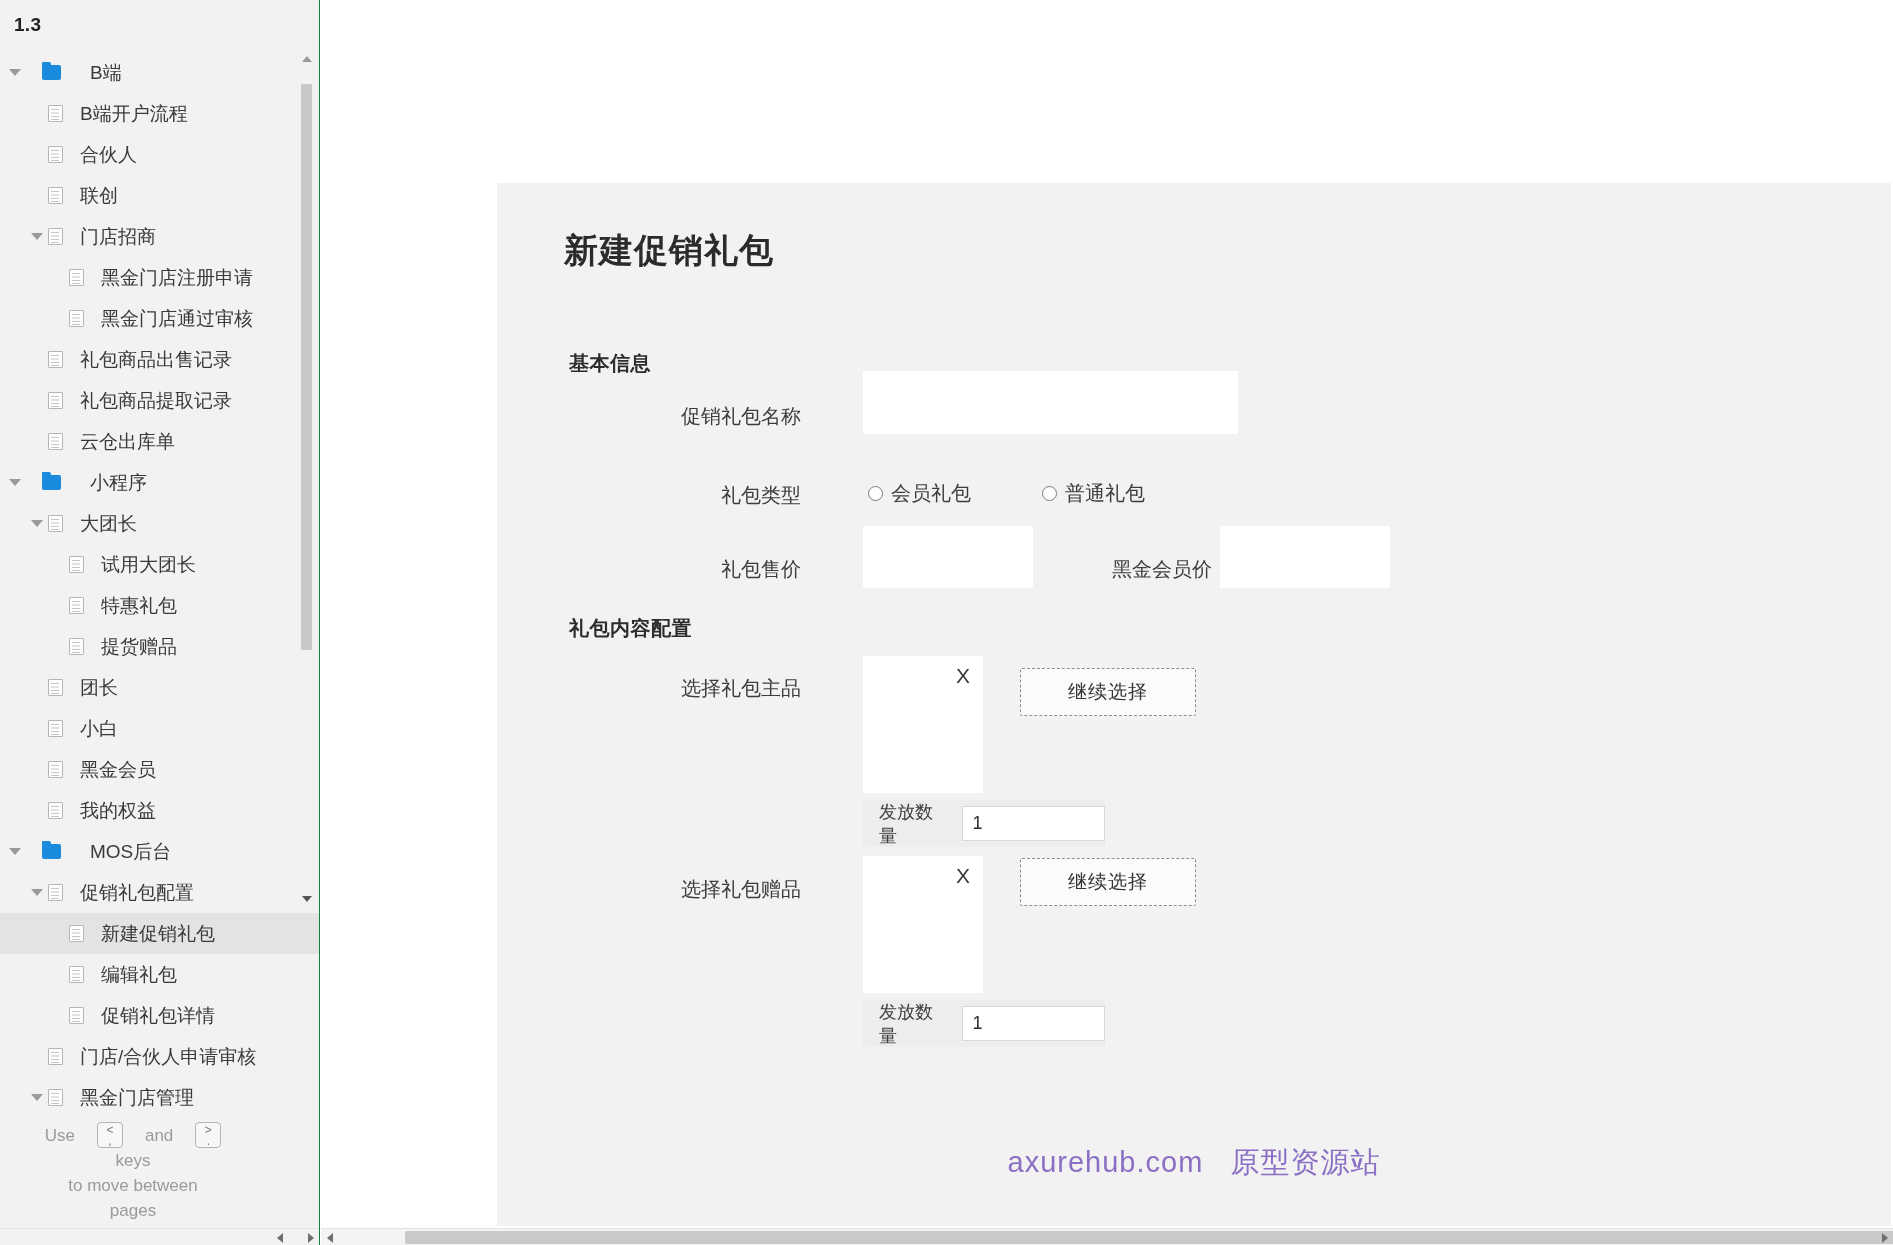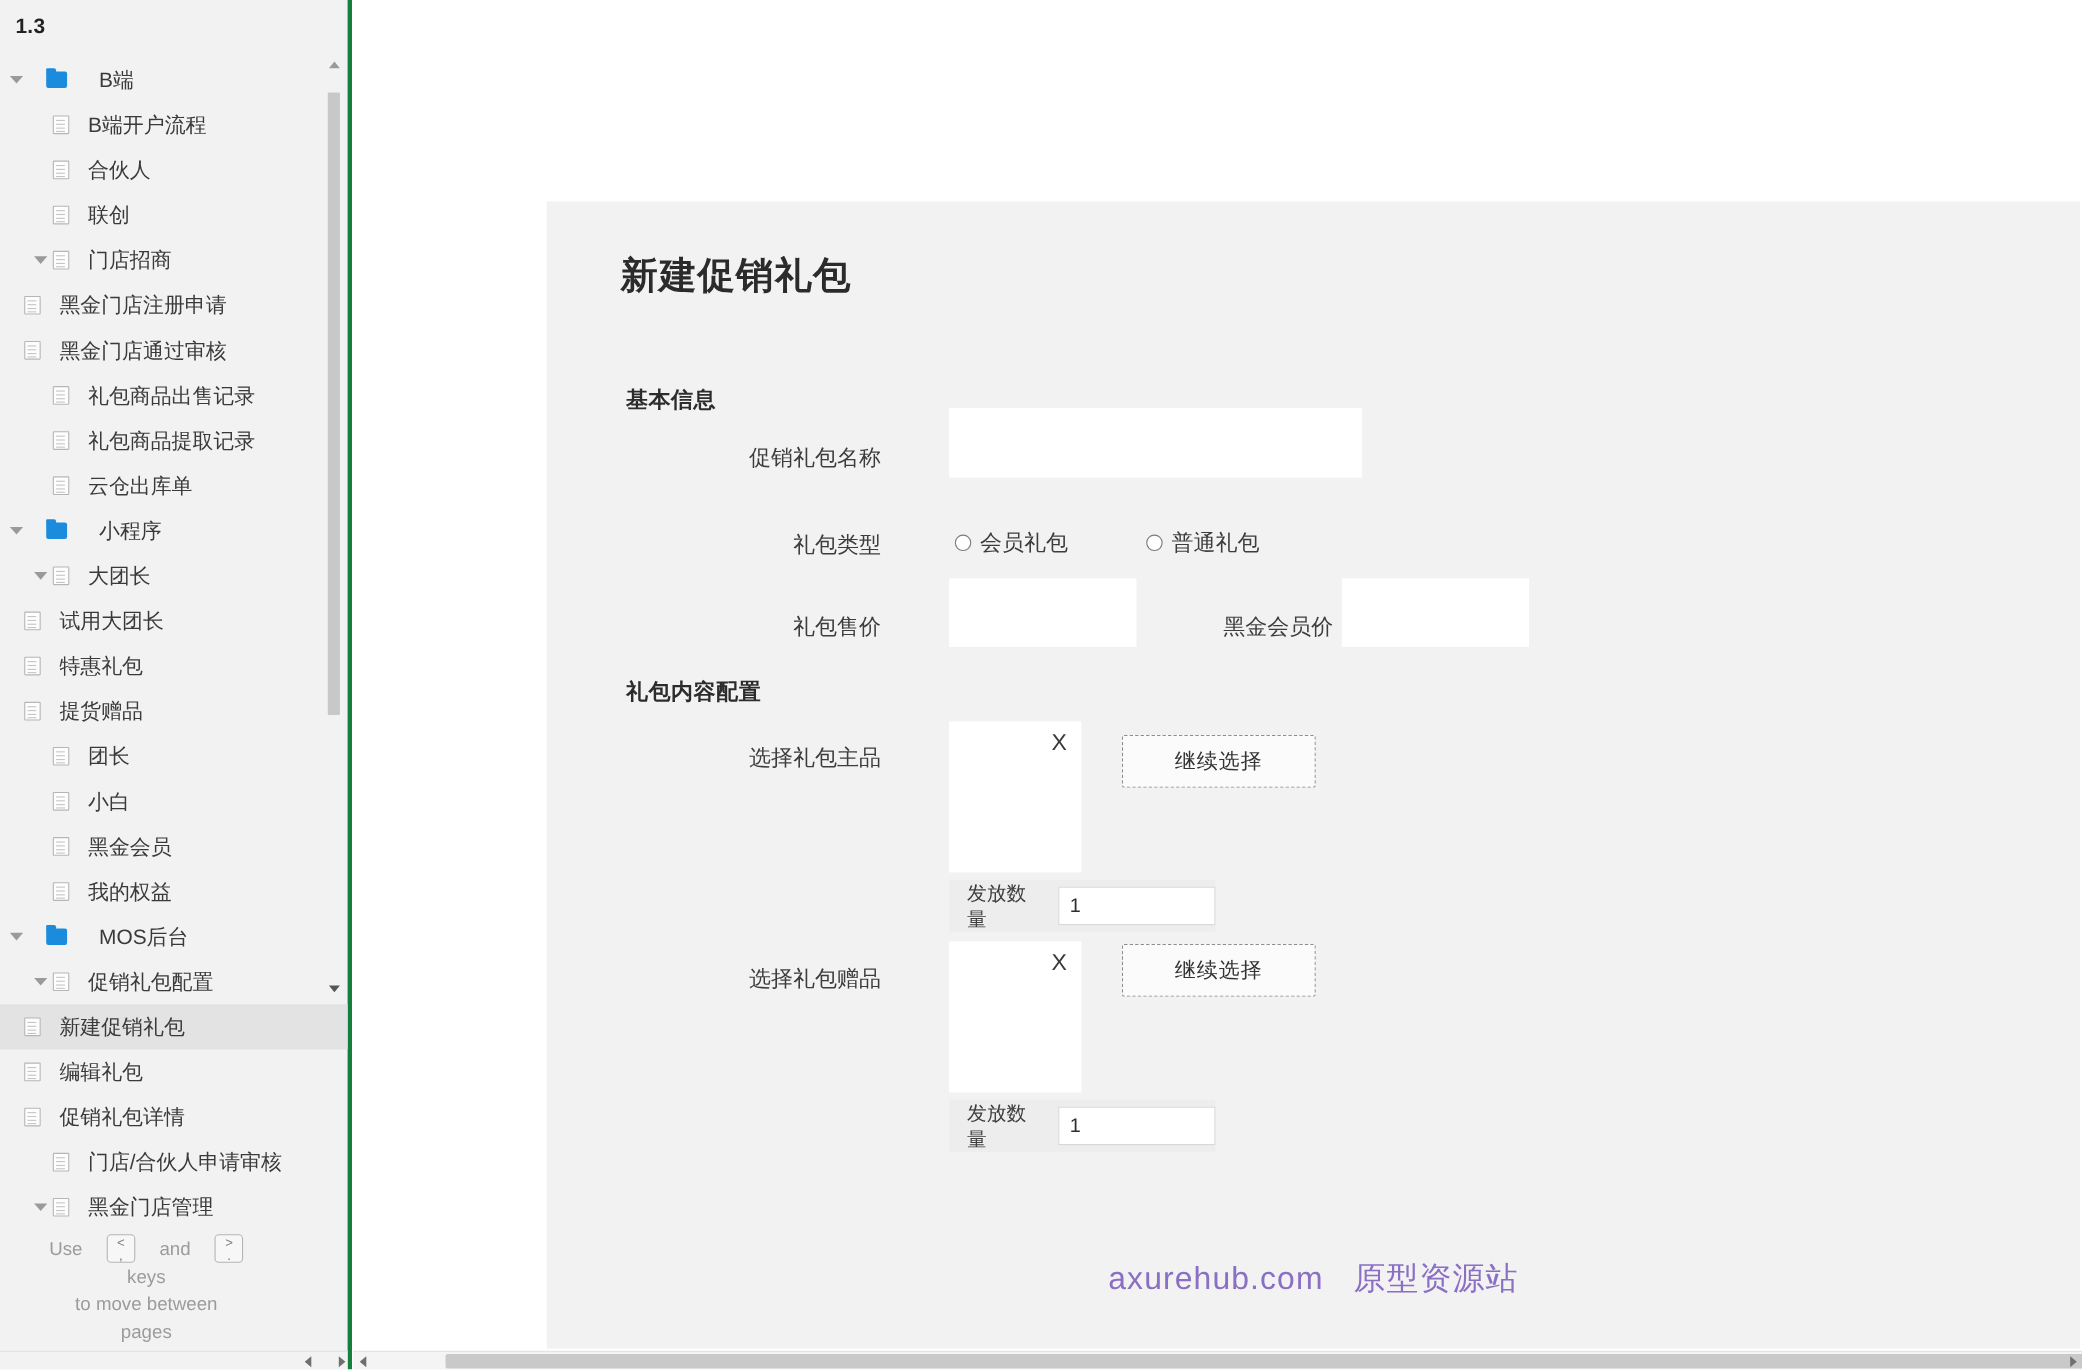--- a/index.html
+++ b/index.html
@@ -10,21 +10,21 @@
     font-family: "Liberation Sans", "DejaVu Sans", sans-serif;
     background: #ffffff;
   }
   #app { position: relative; width: 1893px; height: 1245px; }
 
   
   #sidebar {
     position: absolute; left: 0; top: 0;
     width: 320px; height: 1245px;
     background: #f2f2f2;
-    border-right: 4px solid #15803d;
+    border-right: 1px solid #15803d;
     overflow: hidden;
   }
   #sidebar-version {
     position: absolute; left: 14px; top: 14px;
     font-size: 19px; font-weight: bold; color: #222;
     letter-spacing: .3px;
   }
   #tree-scroll {
     position: absolute; left: 0; top: 52px;
     width: 320px; height: 1055px;
@@ -75,21 +75,21 @@
     content:"";
     position:absolute; left: 2px; top: 2.5px;
     width: 8px; height: 1.3px; background:#c5c5c5;
     box-shadow: 0 3.5px 0 #c5c5c5, 0 7px 0 #c5c5c5, 0 10px 0 #c5c5c5;
   }
   .tree-label { padding-left: 6px; }
 
   
   .d0 { padding-left: 4px; gap: 16px; }
   .d1 { padding-left: 26px; }
-  .d2 { }
+  .d2 { padding-left: 47px; }
 
   
   #tree-vscroll {
     position: absolute; right: 6px; top: 52px;
     width: 13px; height: 855px;
     background: #f2f2f2;
   }
   #tree-vscroll .track { position:absolute; left:0; top:16px; bottom:0; width:13px; background:#f2f2f2; }
   #tree-vscroll .thumb {
     position:absolute; left:1px; top:32px; width:11px; height:566px;

